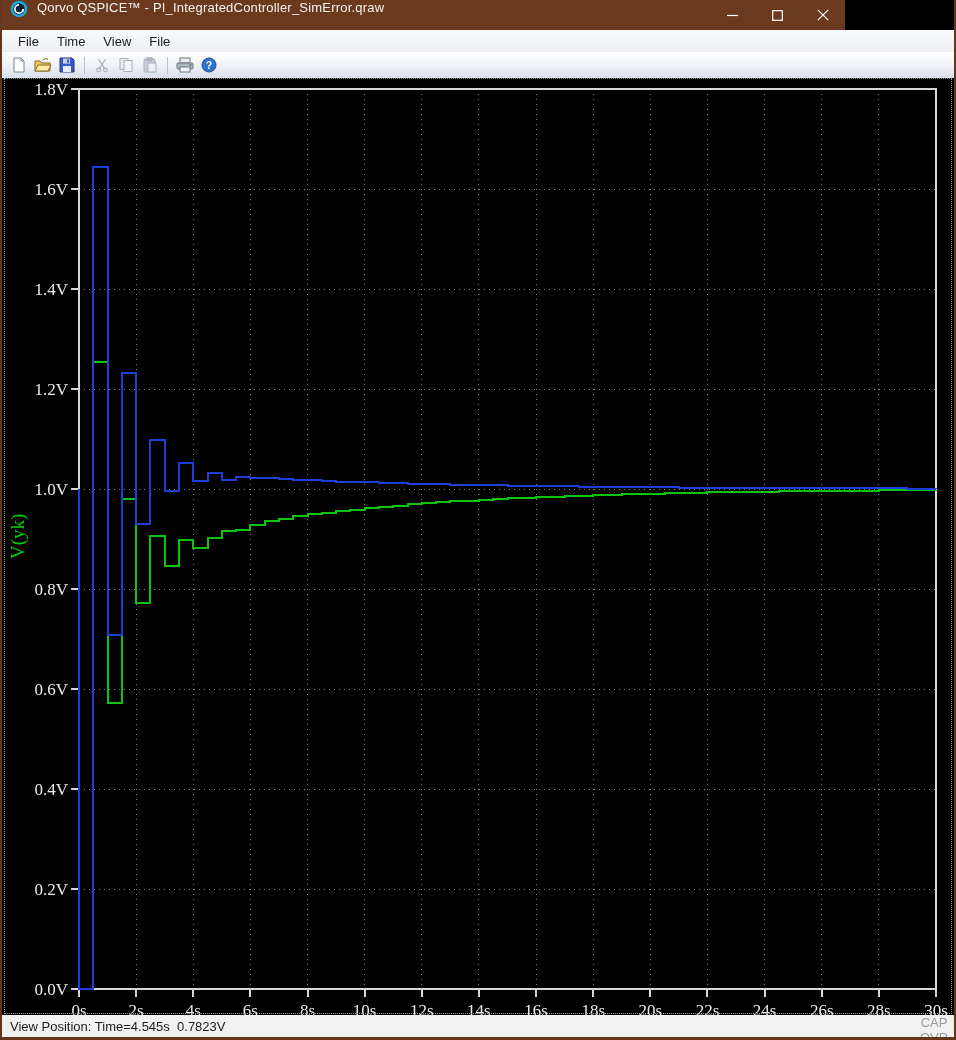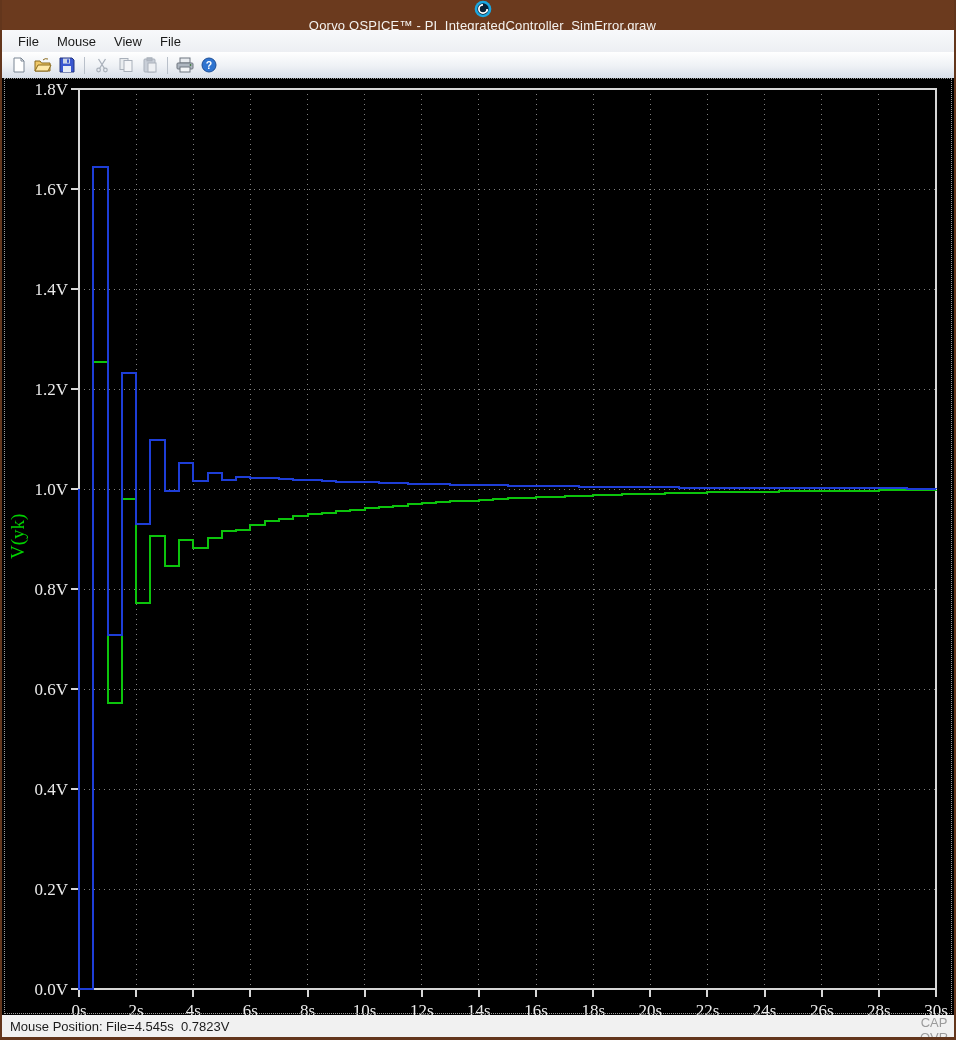--- a/index.html
+++ b/index.html
@@ -3,21 +3,21 @@
 <meta charset="utf-8">
 <style>
   html,body{margin:0;padding:0;background:#444;}
   *{box-sizing:border-box;}
   #window{
     position:relative;width:956px;height:1040px;
     border-left:2px solid #63361c;border-right:2px solid #63361c;border-bottom:3px solid #63361c;
     background:#000;font-family:"Liberation Sans",sans-serif;overflow:hidden;
   }
   
-  #titlebar{position:absolute;left:-2px;top:0;width:956px;height:30px;background:#6b3a1e;display:flex;align-items:center;flex-direction:column;}
+  #titlebar{position:absolute;left:-2px;top:0;width:845px;height:30px;background:#6b3a1e;display:flex;}
   #titlebar .app-icon{margin-left:10px;width:18px;height:18px;flex:0 0 auto;}
   #titlebar .title-text{color:#f4f2ef;font-size:13px;margin-left:9px;white-space:pre;letter-spacing:.2px;}
   #win-controls{margin-left:auto;display:flex;height:100%;}
   .win-btn{width:45px;height:100%;display:flex;align-items:center;justify-content:center;cursor:default;}
   
   #menubar{position:absolute;left:0;top:30px;width:952px;height:22px;background:linear-gradient(#f8f9fb,#edeff3);display:flex;align-items:center;padding-left:7px;}
   .menu-item{font-size:13px;color:#1a1a1a;padding:3px 9px;cursor:default;}
   
   #toolbar{position:absolute;left:0;top:52px;width:952px;height:26px;background:linear-gradient(#ffffff 0%,#eef1f5 55%,#d9dfe9 100%);display:flex;align-items:center;padding-left:5px;}
   .tb-btn{width:24px;height:22px;display:flex;align-items:center;justify-content:center;}
@@ -66,21 +66,21 @@
       <div class="win-btn">
         <svg width="12" height="12" viewBox="0 0 12 12">
             <path d="M0.8 0.8 L11.2 11.2 M11.2 0.8 L0.8 11.2" stroke="#fff" stroke-width="1.2"></path>
           </svg>
       </div>
     </div>
   </div>
 
   <div id="menubar">
       <div class="menu-item">File</div>
-      <div class="menu-item">Mouse</div>
+      <div class="menu-item">Time</div>
       <div class="menu-item">View</div>
       <div class="menu-item">File</div>
     </div>
 
   <div id="toolbar">
     <div class="tb-btn">
       <svg width="16" height="16" viewBox="0 0 16 16">
         <path d="M3 1 h7 l3 3 v11 H3 z" fill="#ffffff" stroke="#7a8694"></path>
         <path d="M10 1 v3 h3" fill="none" stroke="#7a8694"></path>
       </svg>
@@ -216,21 +216,21 @@
         <line class="tick" x1="934" y1="911" x2="934" y2="919"></line>
         <text class="alabel" x="934" y="938" text-anchor="middle">30s</text>
         <text class="ytitle" x="22" y="481" transform="rotate(-90 22 481)">V(yk)</text>
         <path d="M 77 911 L 77 911 L 91.28333333333333 911 L 91.28333333333333 284.0000000000001 L 105.56666666666666 284.0000000000001 L 105.56666666666666 625 L 119.85 625 L 119.85 420.5 L 134.13333333333333 420.5 L 134.13333333333333 524.5 L 148.41666666666669 524.5 L 148.41666666666669 458 L 162.7 458 L 162.7 488 L 176.98333333333335 488 L 176.98333333333335 462 L 191.26666666666665 462 L 191.26666666666665 469.5 L 205.55 469.5 L 205.55 459.5 L 219.83333333333334 459.5 L 219.83333333333334 453 L 234.11666666666667 453 L 234.11666666666667 451.5 L 248.4 451.5 L 248.4 447 L 262.68333333333334 447 L 262.68333333333334 442.99999999999994 L 276.9666666666667 442.99999999999994 L 276.9666666666667 440.5 L 291.25 440.5 L 291.25 438.25 L 305.5333333333333 438.25 L 305.5333333333333 436.35 L 319.81666666666666 436.35 L 319.81666666666666 434.65000000000003 L 334.1 434.65000000000003 L 334.1 433.05000000000007 L 348.3833333333333 433.05000000000007 L 348.3833333333333 431.55 L 362.6666666666667 431.55 L 362.6666666666667 430.15000000000003 L 376.95 430.15000000000003 L 376.95 428.8 L 391.23333333333335 428.8 L 391.23333333333335 427.55 L 405.51666666666665 427.55 L 405.51666666666665 426.40000000000003 L 419.8 426.40000000000003 L 419.8 425.34999999999997 L 434.0833333333333 425.34999999999997 L 434.0833333333333 424.35 L 448.3666666666667 424.35 L 448.3666666666667 423.40000000000003 L 462.65 423.40000000000003 L 462.65 422.55 L 476.93333333333334 422.55 L 476.93333333333334 421.75 L 491.21666666666664 421.75 L 491.21666666666664 421 L 505.5 421 L 505.5 420.3 L 519.7833333333333 420.3 L 519.7833333333333 419.65 L 534.0666666666666 419.65 L 534.0666666666666 419.05 L 548.35 419.05 L 548.35 418.5 L 562.6333333333333 418.5 L 562.6333333333333 417.95 L 576.9166666666667 417.95 L 576.9166666666667 417.50000000000006 L 591.2 417.50000000000006 L 591.2 417.05 L 605.4833333333333 417.05 L 605.4833333333333 416.6 L 619.7666666666667 416.6 L 619.7666666666667 416.25 L 634.05 416.25 L 634.05 415.85 L 648.3333333333334 415.85 L 648.3333333333334 415.54999999999995 L 662.6166666666667 415.54999999999995 L 662.6166666666667 415.2 L 676.9 415.2 L 676.9 414.95000000000005 L 691.1833333333333 414.95000000000005 L 691.1833333333333 414.65 L 705.4666666666667 414.65 L 705.4666666666667 414.40000000000003 L 719.75 414.40000000000003 L 719.75 414.15 L 734.0333333333333 414.15 L 734.0333333333333 413.95000000000005 L 748.3166666666667 413.95000000000005 L 748.3166666666667 413.75 L 762.6 413.75 L 762.6 413.55 L 776.8833333333333 413.55 L 776.8833333333333 413.40000000000003 L 791.1666666666666 413.40000000000003 L 791.1666666666666 413.25 L 805.45 413.25 L 805.45 413.04999999999995 L 819.7333333333333 413.04999999999995 L 819.7333333333333 412.95 L 834.0166666666667 412.95 L 834.0166666666667 412.8 L 848.3 412.8 L 848.3 412.7 L 862.5833333333334 412.7 L 862.5833333333334 412.55 L 876.8666666666667 412.55 L 876.8666666666667 412.45000000000005 L 891.15 412.45000000000005 L 891.15 412.35 L 905.4333333333333 412.35 L 905.4333333333333 412.25 L 919.7166666666667 412.25 L 919.7166666666667 412.2 L 934 412.2 L 934 412.1" fill="none" stroke="#0cc40c" stroke-width="2"></path>
         <path d="M 77 411 L 77 911 L 91.28333333333333 911 L 91.28333333333333 88.5 L 105.56666666666666 88.5 L 105.56666666666666 557 L 119.85 557 L 119.85 294.5 L 134.13333333333333 294.5 L 134.13333333333333 446 L 148.41666666666669 446 L 148.41666666666669 362 L 162.7 362 L 162.7 413 L 176.98333333333335 413 L 176.98333333333335 385 L 191.26666666666665 385 L 191.26666666666665 402.50000000000006 L 205.55 402.50000000000006 L 205.55 394.5 L 219.83333333333334 394.5 L 219.83333333333334 401.50000000000006 L 234.11666666666667 401.50000000000006 L 234.11666666666667 398.5000000000001 L 248.4 398.5000000000001 L 248.4 399.75 L 262.68333333333334 399.75 L 262.68333333333334 400.45000000000005 L 276.9666666666667 400.45000000000005 L 276.9666666666667 401.15 L 291.25 401.15 L 291.25 401.80000000000007 L 305.5333333333333 401.80000000000007 L 305.5333333333333 402.3999999999999 L 319.81666666666666 402.3999999999999 L 319.81666666666666 402.95 L 334.1 402.95 L 334.1 403.50000000000006 L 348.3833333333333 403.50000000000006 L 348.3833333333333 404 L 362.6666666666667 404 L 362.6666666666667 404.4500000000001 L 376.95 404.4500000000001 L 376.95 404.85 L 391.23333333333335 404.85 L 391.23333333333335 405.25 L 405.51666666666665 405.25 L 405.51666666666665 405.6500000000001 L 419.8 405.6500000000001 L 419.8 406 L 434.0833333333333 406 L 434.0833333333333 406.3 L 448.3666666666667 406.3 L 448.3666666666667 406.6 L 462.65 406.6 L 462.65 406.90000000000003 L 476.93333333333334 406.90000000000003 L 476.93333333333334 407.15 L 491.21666666666664 407.15 L 491.21666666666664 407.3999999999999 L 505.5 407.3999999999999 L 505.5 407.65000000000003 L 519.7833333333333 407.65000000000003 L 519.7833333333333 407.85 L 534.0666666666666 407.85 L 534.0666666666666 408.04999999999995 L 548.35 408.04999999999995 L 548.35 408.25 L 562.6333333333333 408.25 L 562.6333333333333 408.44999999999993 L 576.9166666666667 408.44999999999993 L 576.9166666666667 408.6 L 591.2 408.6 L 591.2 408.75000000000006 L 605.4833333333333 408.75000000000006 L 605.4833333333333 408.90000000000003 L 619.7666666666667 408.90000000000003 L 619.7666666666667 409.05 L 634.05 409.05 L 634.05 409.15 L 648.3333333333334 409.15 L 648.3333333333334 409.24999999999994 L 662.6166666666667 409.24999999999994 L 662.6166666666667 409.4 L 676.9 409.4 L 676.9 409.50000000000006 L 691.1833333333333 409.50000000000006 L 691.1833333333333 409.6000000000001 L 705.4666666666667 409.6000000000001 L 705.4666666666667 409.70000000000005 L 719.75 409.70000000000005 L 719.75 409.75 L 734.0333333333333 409.75 L 734.0333333333333 409.85 L 748.3166666666667 409.85 L 748.3166666666667 409.9 L 762.6 409.9 L 762.6 410.00000000000006 L 776.8833333333333 410.00000000000006 L 776.8833333333333 410.05 L 791.1666666666666 410.05 L 791.1666666666666 410.1 L 805.45 410.1 L 805.45 410.15 L 819.7333333333333 410.15 L 819.7333333333333 410.2 L 834.0166666666667 410.2 L 834.0166666666667 410.25 L 848.3 410.25 L 848.3 410.29999999999995 L 862.5833333333334 410.29999999999995 L 862.5833333333334 410.34999999999997 L 876.8666666666667 410.34999999999997 L 876.8666666666667 410.4 L 891.15 410.4 L 891.15 410.44999999999993 L 905.4333333333333 410.44999999999993 L 905.4333333333333 410.5000000000001 L 919.7166666666667 410.5000000000001 L 919.7166666666667 410.5000000000001 L 934 410.5000000000001 L 934 410.55000000000007" fill="none" stroke="#1e3ed8" stroke-width="2"></path>
       </svg>
     <div id="dotted-frame"></div>
   </div>
 
   <div id="statusbar">
-    <span id="status-left">Mouse Position: File=4.545s  0.7823V</span>
+    <span id="status-left">View Position: Time=4.545s  0.7823V</span>
     <div id="status-right">
       <div class="status-sep"></div>
       <span class="status-ind">CAP</span>
       <div class="status-sep"></div>
       <span class="status-ind">OVR</span>
       <div class="status-sep"></div>
       <div id="resize-grip">
         <i style="left:11px;top:11px"></i>
           <i style="left:11px;top:6px"></i>
           <i style="left:6px;top:11px"></i>

